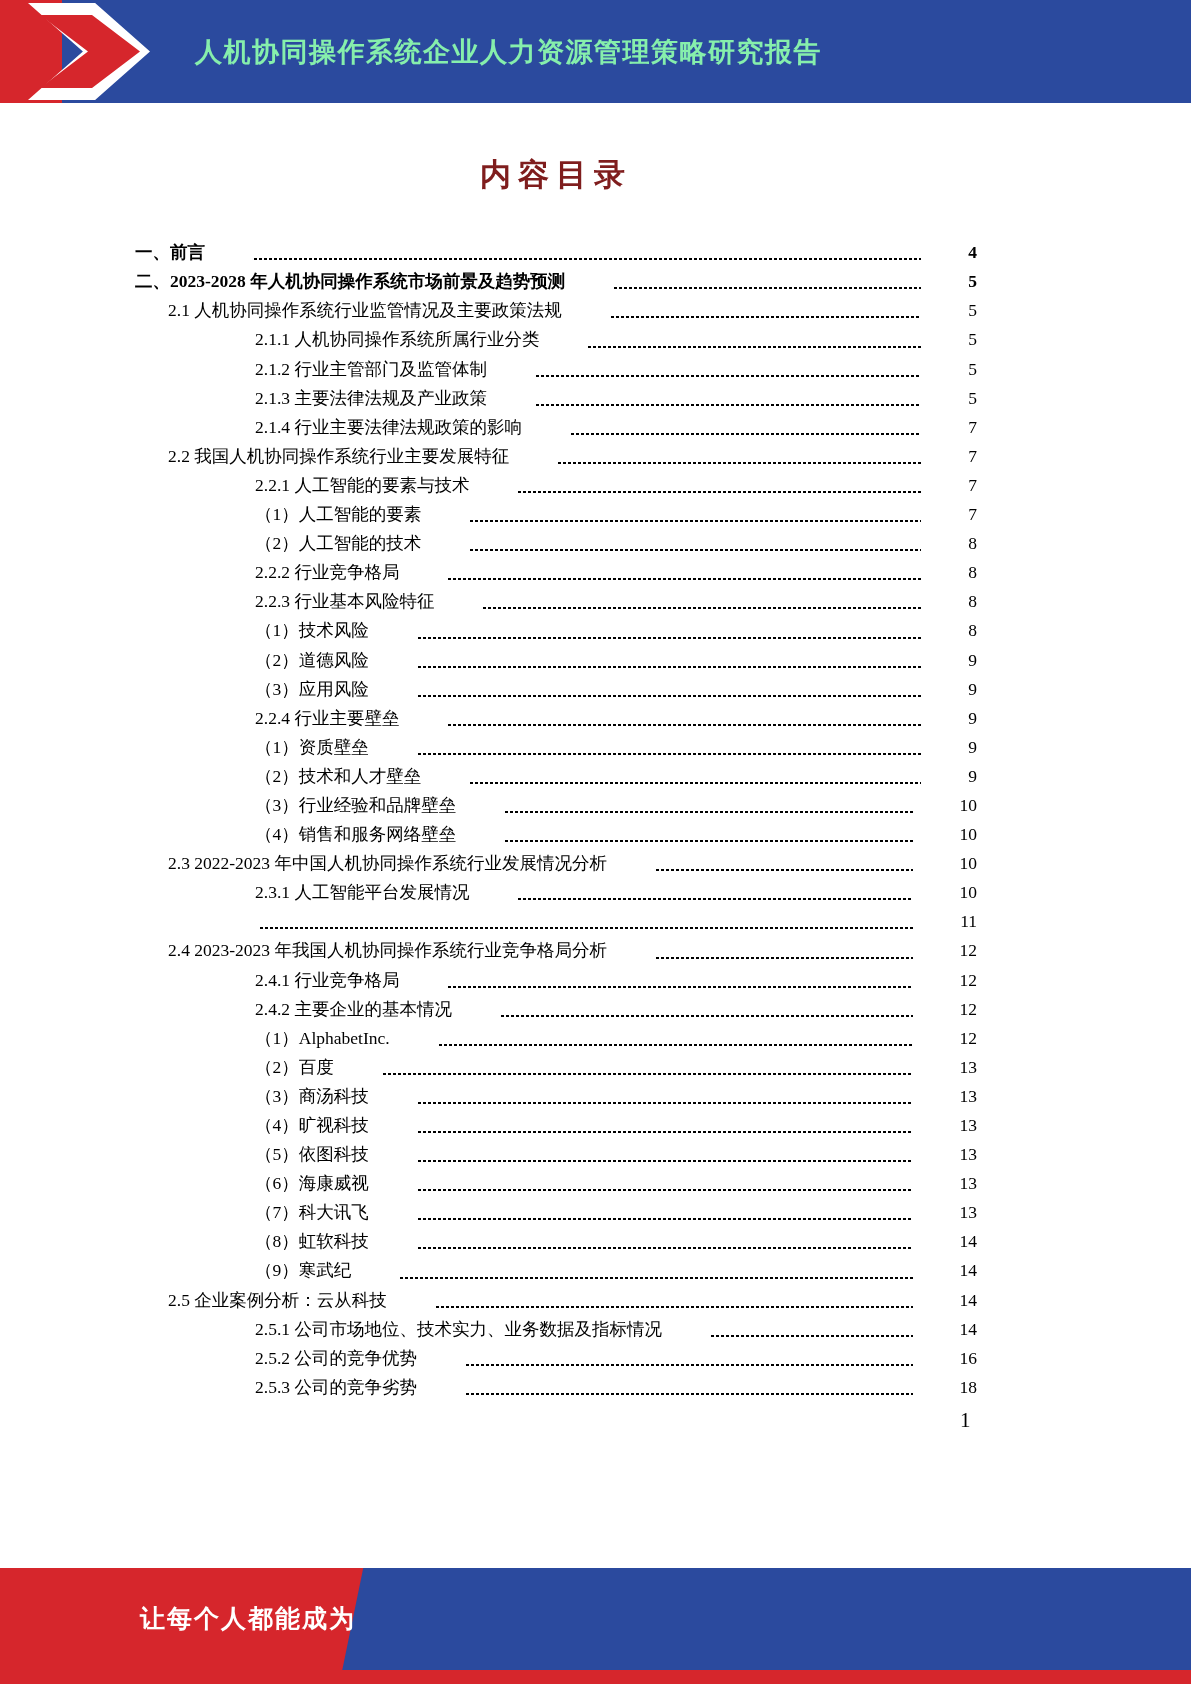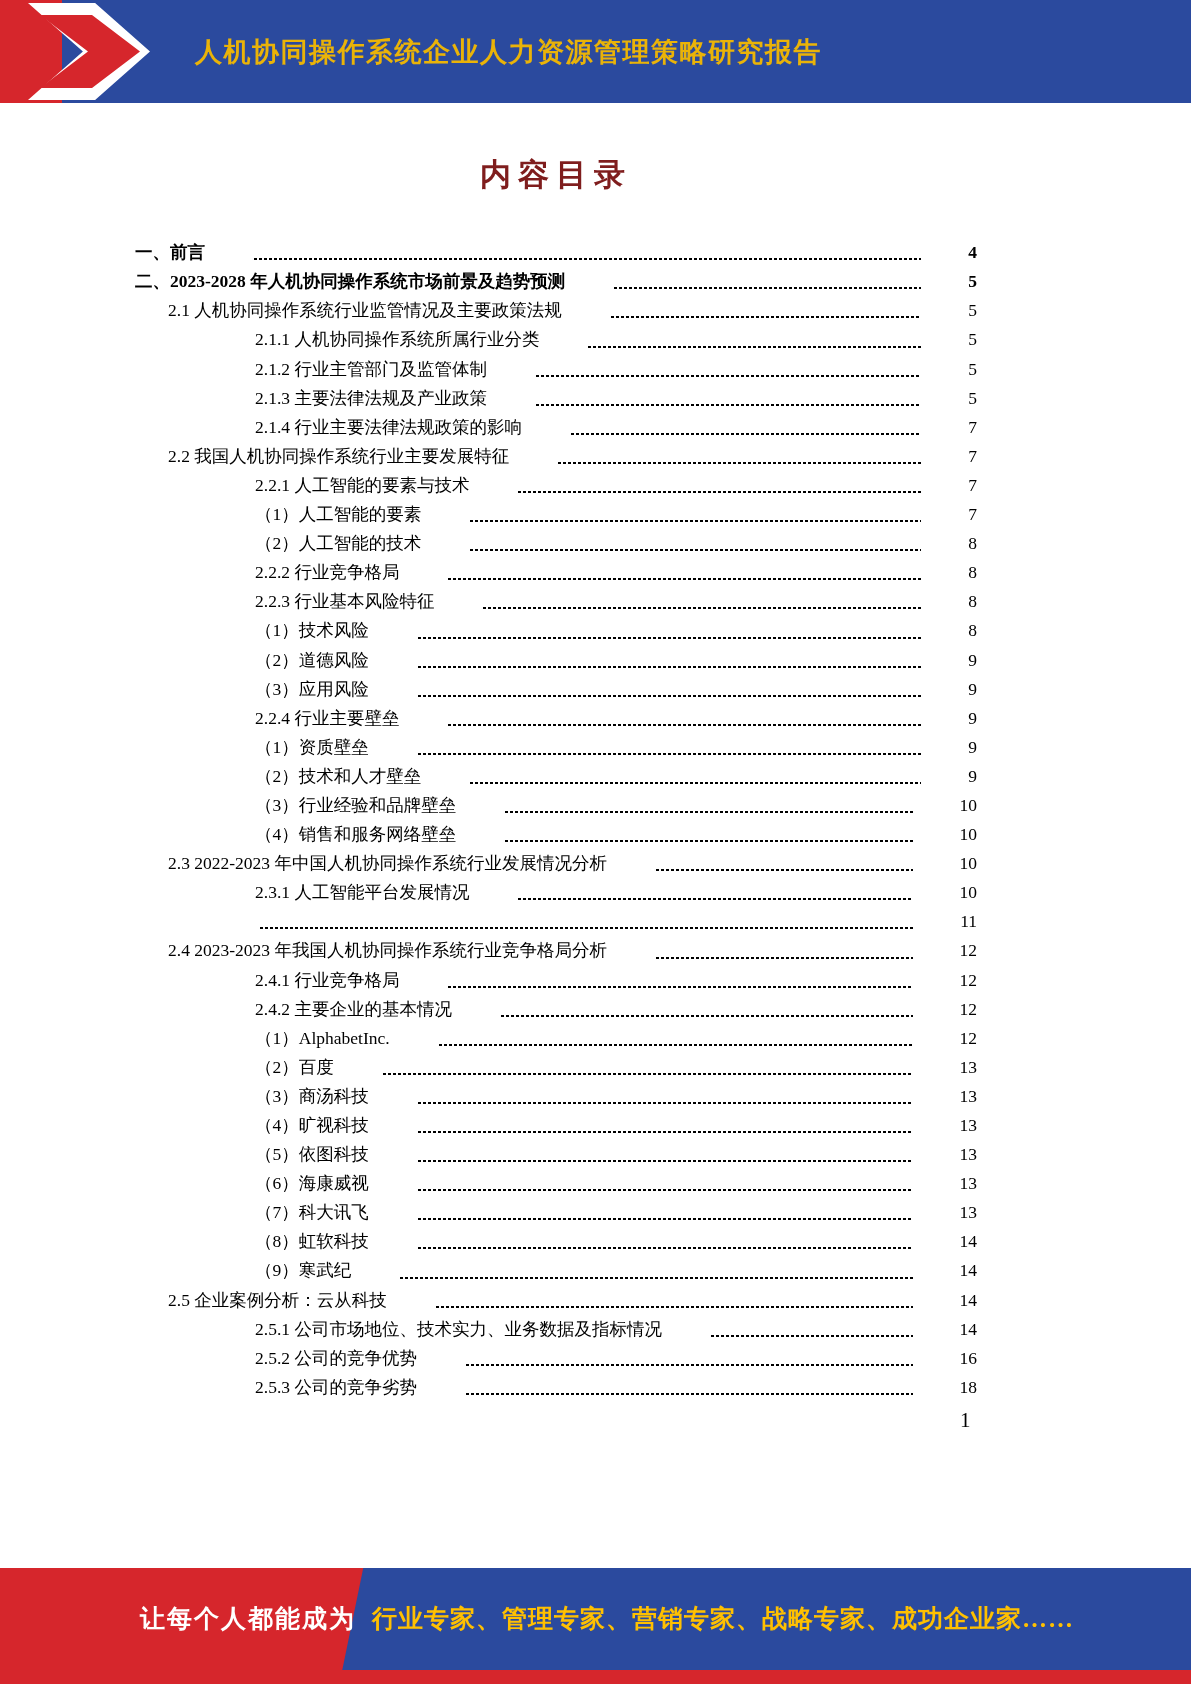--- a/index.html
+++ b/index.html
@@ -27,21 +27,21 @@
     clip-path:polygon(0 0, 55% 0, 100% 50%, 55% 100%, 0 100%, 45% 50%);
   }
   .chevron-inner {
     position:absolute; left:40px; top:15px; width:100px; height:73px;
     background:#D6262C;
     clip-path:polygon(0 0, 52% 0, 100% 50%, 52% 100%, 0 100%, 48% 50%);
   }
   .header-title {
     position:absolute; left:195px; top:0; height:103px;
     display:flex; align-items:center;
-    color:#eab308; font-weight:bold; font-size:27px; letter-spacing:1.5px;
+    color:#86efac; font-weight:bold; font-size:27px; letter-spacing:1.5px;
     white-space:nowrap;
   }
 
   
   .toc {
     position:absolute; top:148px; left:135px; width:842px;
   }
   .toc-title {
     text-align:center;
     color:#7f1d1d;
@@ -320,14 +320,13 @@
       </div>
     </div>
 </div>
 
 <div class="page-number">1</div>
 
 <div class="footer">
   <div class="footer-blue"></div>
   <div class="footer-strip"></div>
   <div class="footer-left-text">让每个人都能成为</div>
-  <div class="footer-right-text">行业专家、管理专家、营销专家、战略专家、成功企业家……</div>
 </div>
 
 </body></html>

